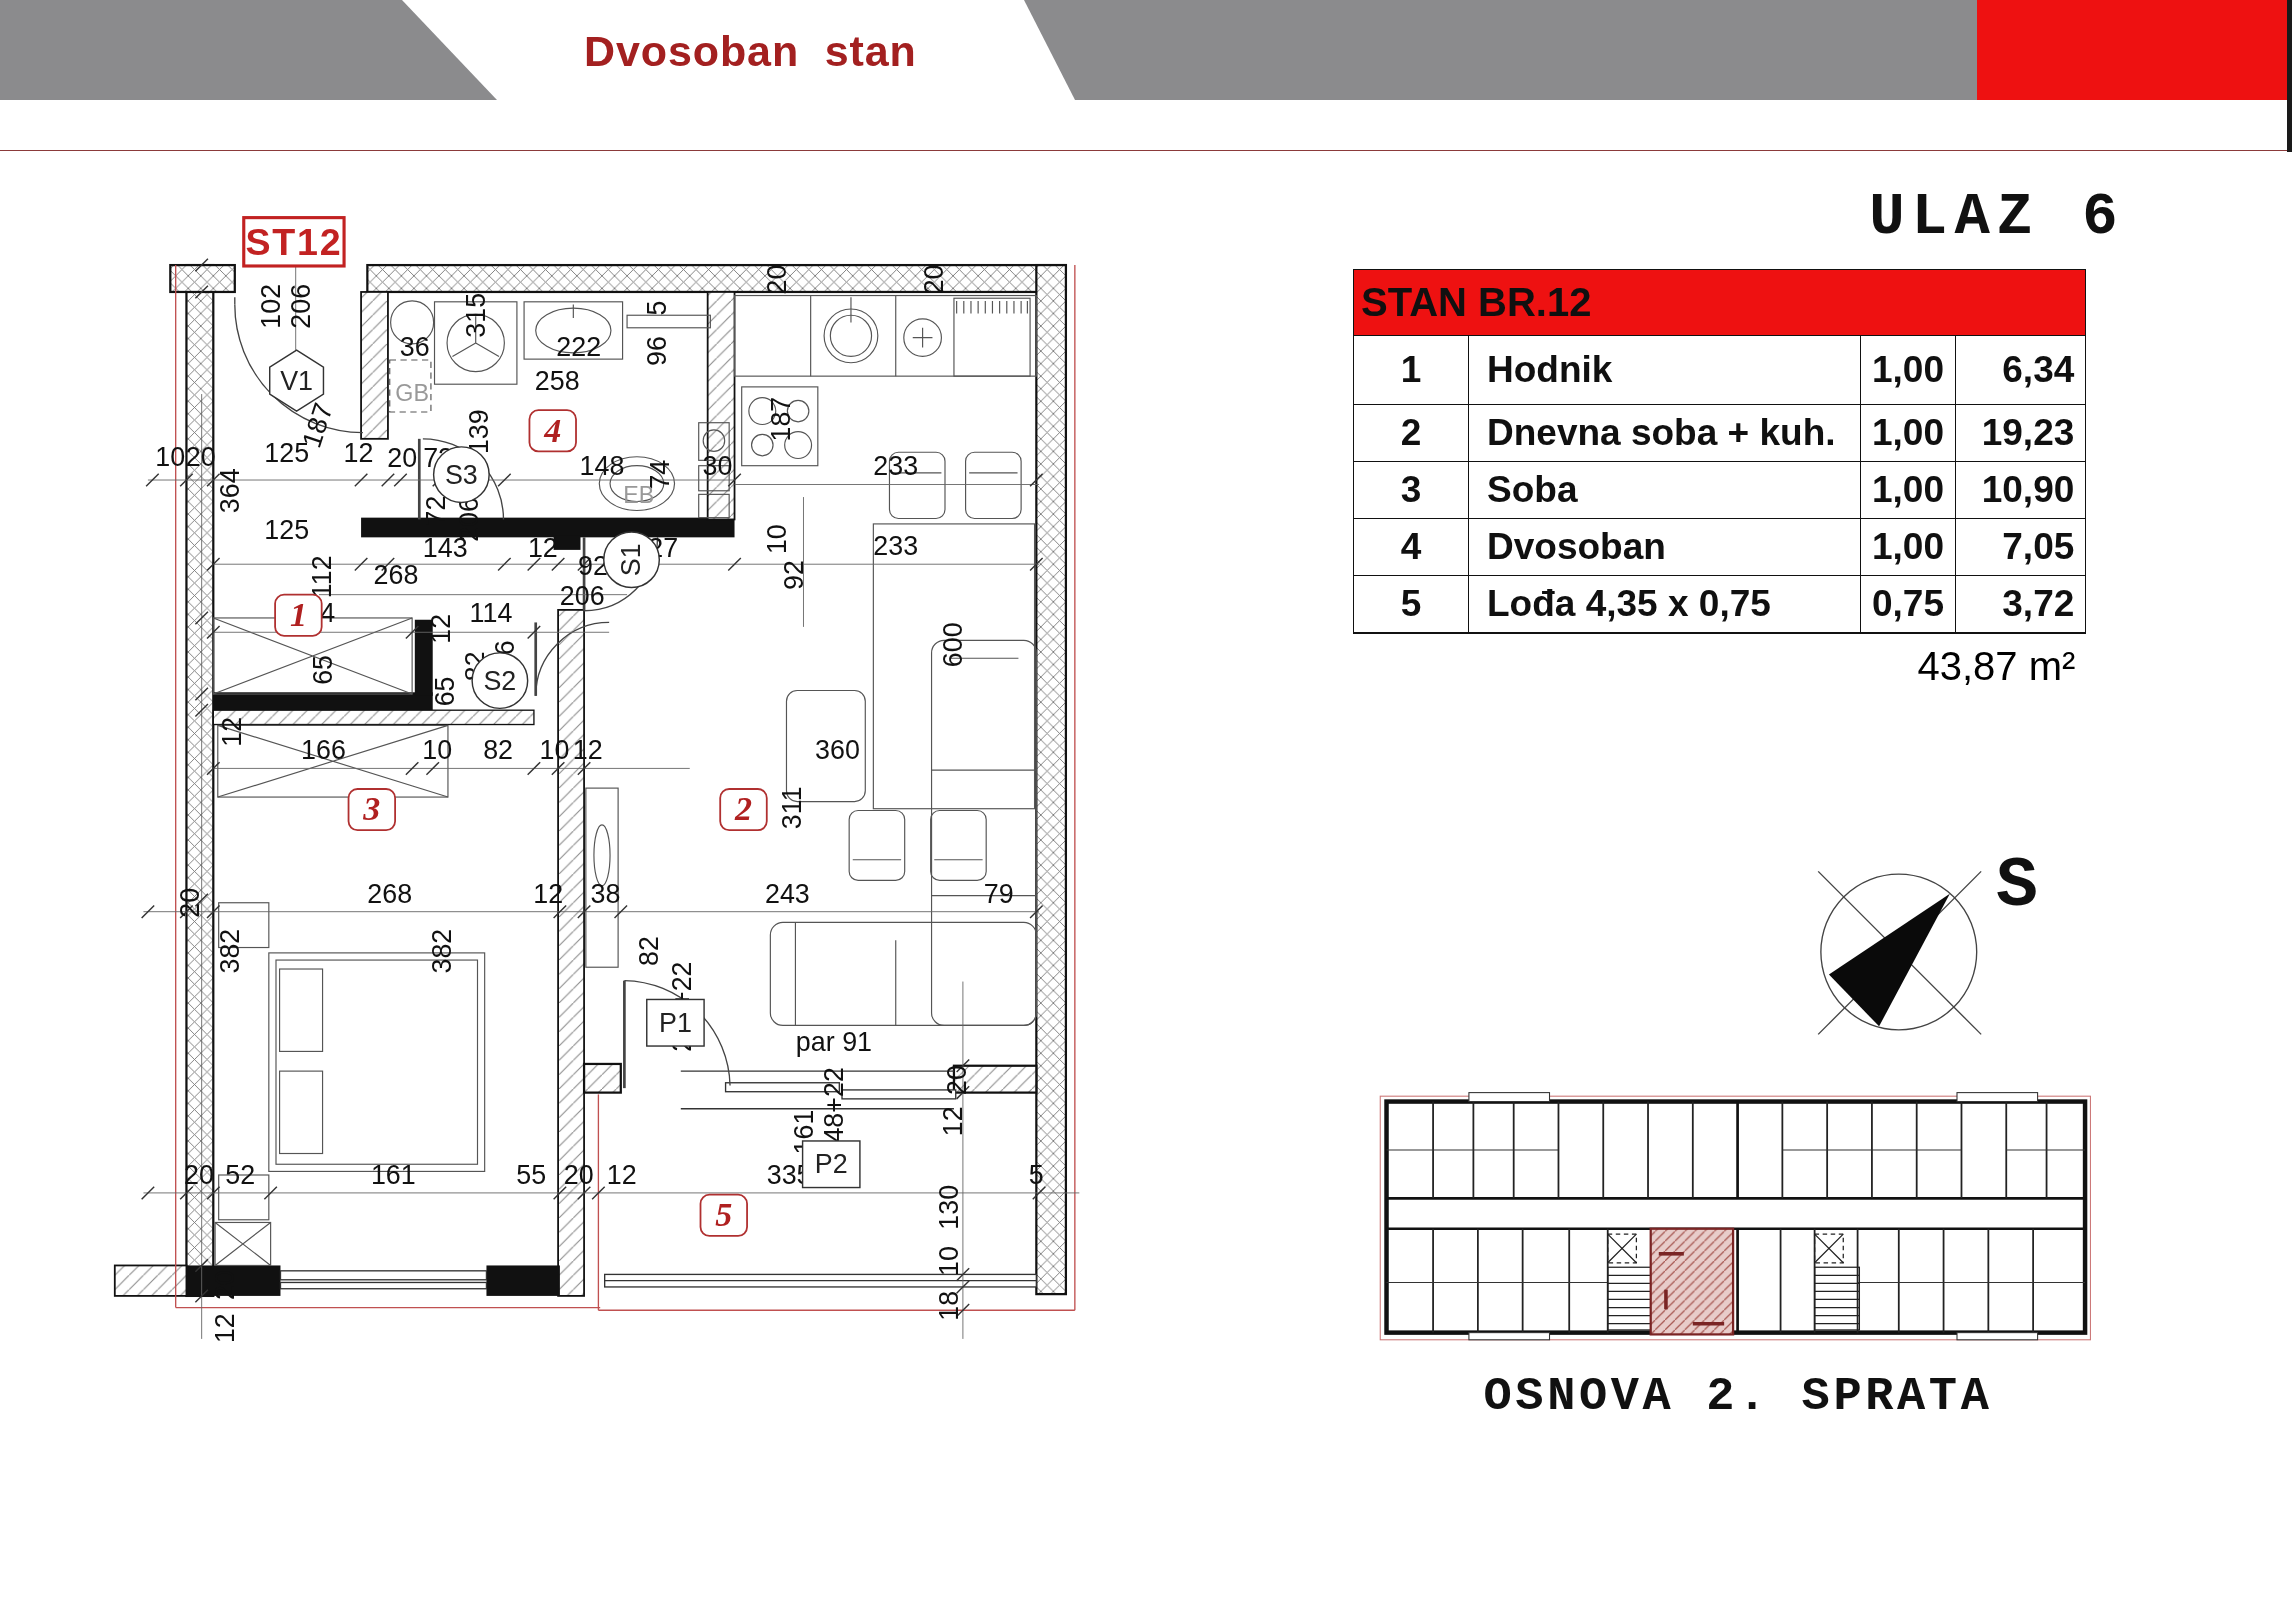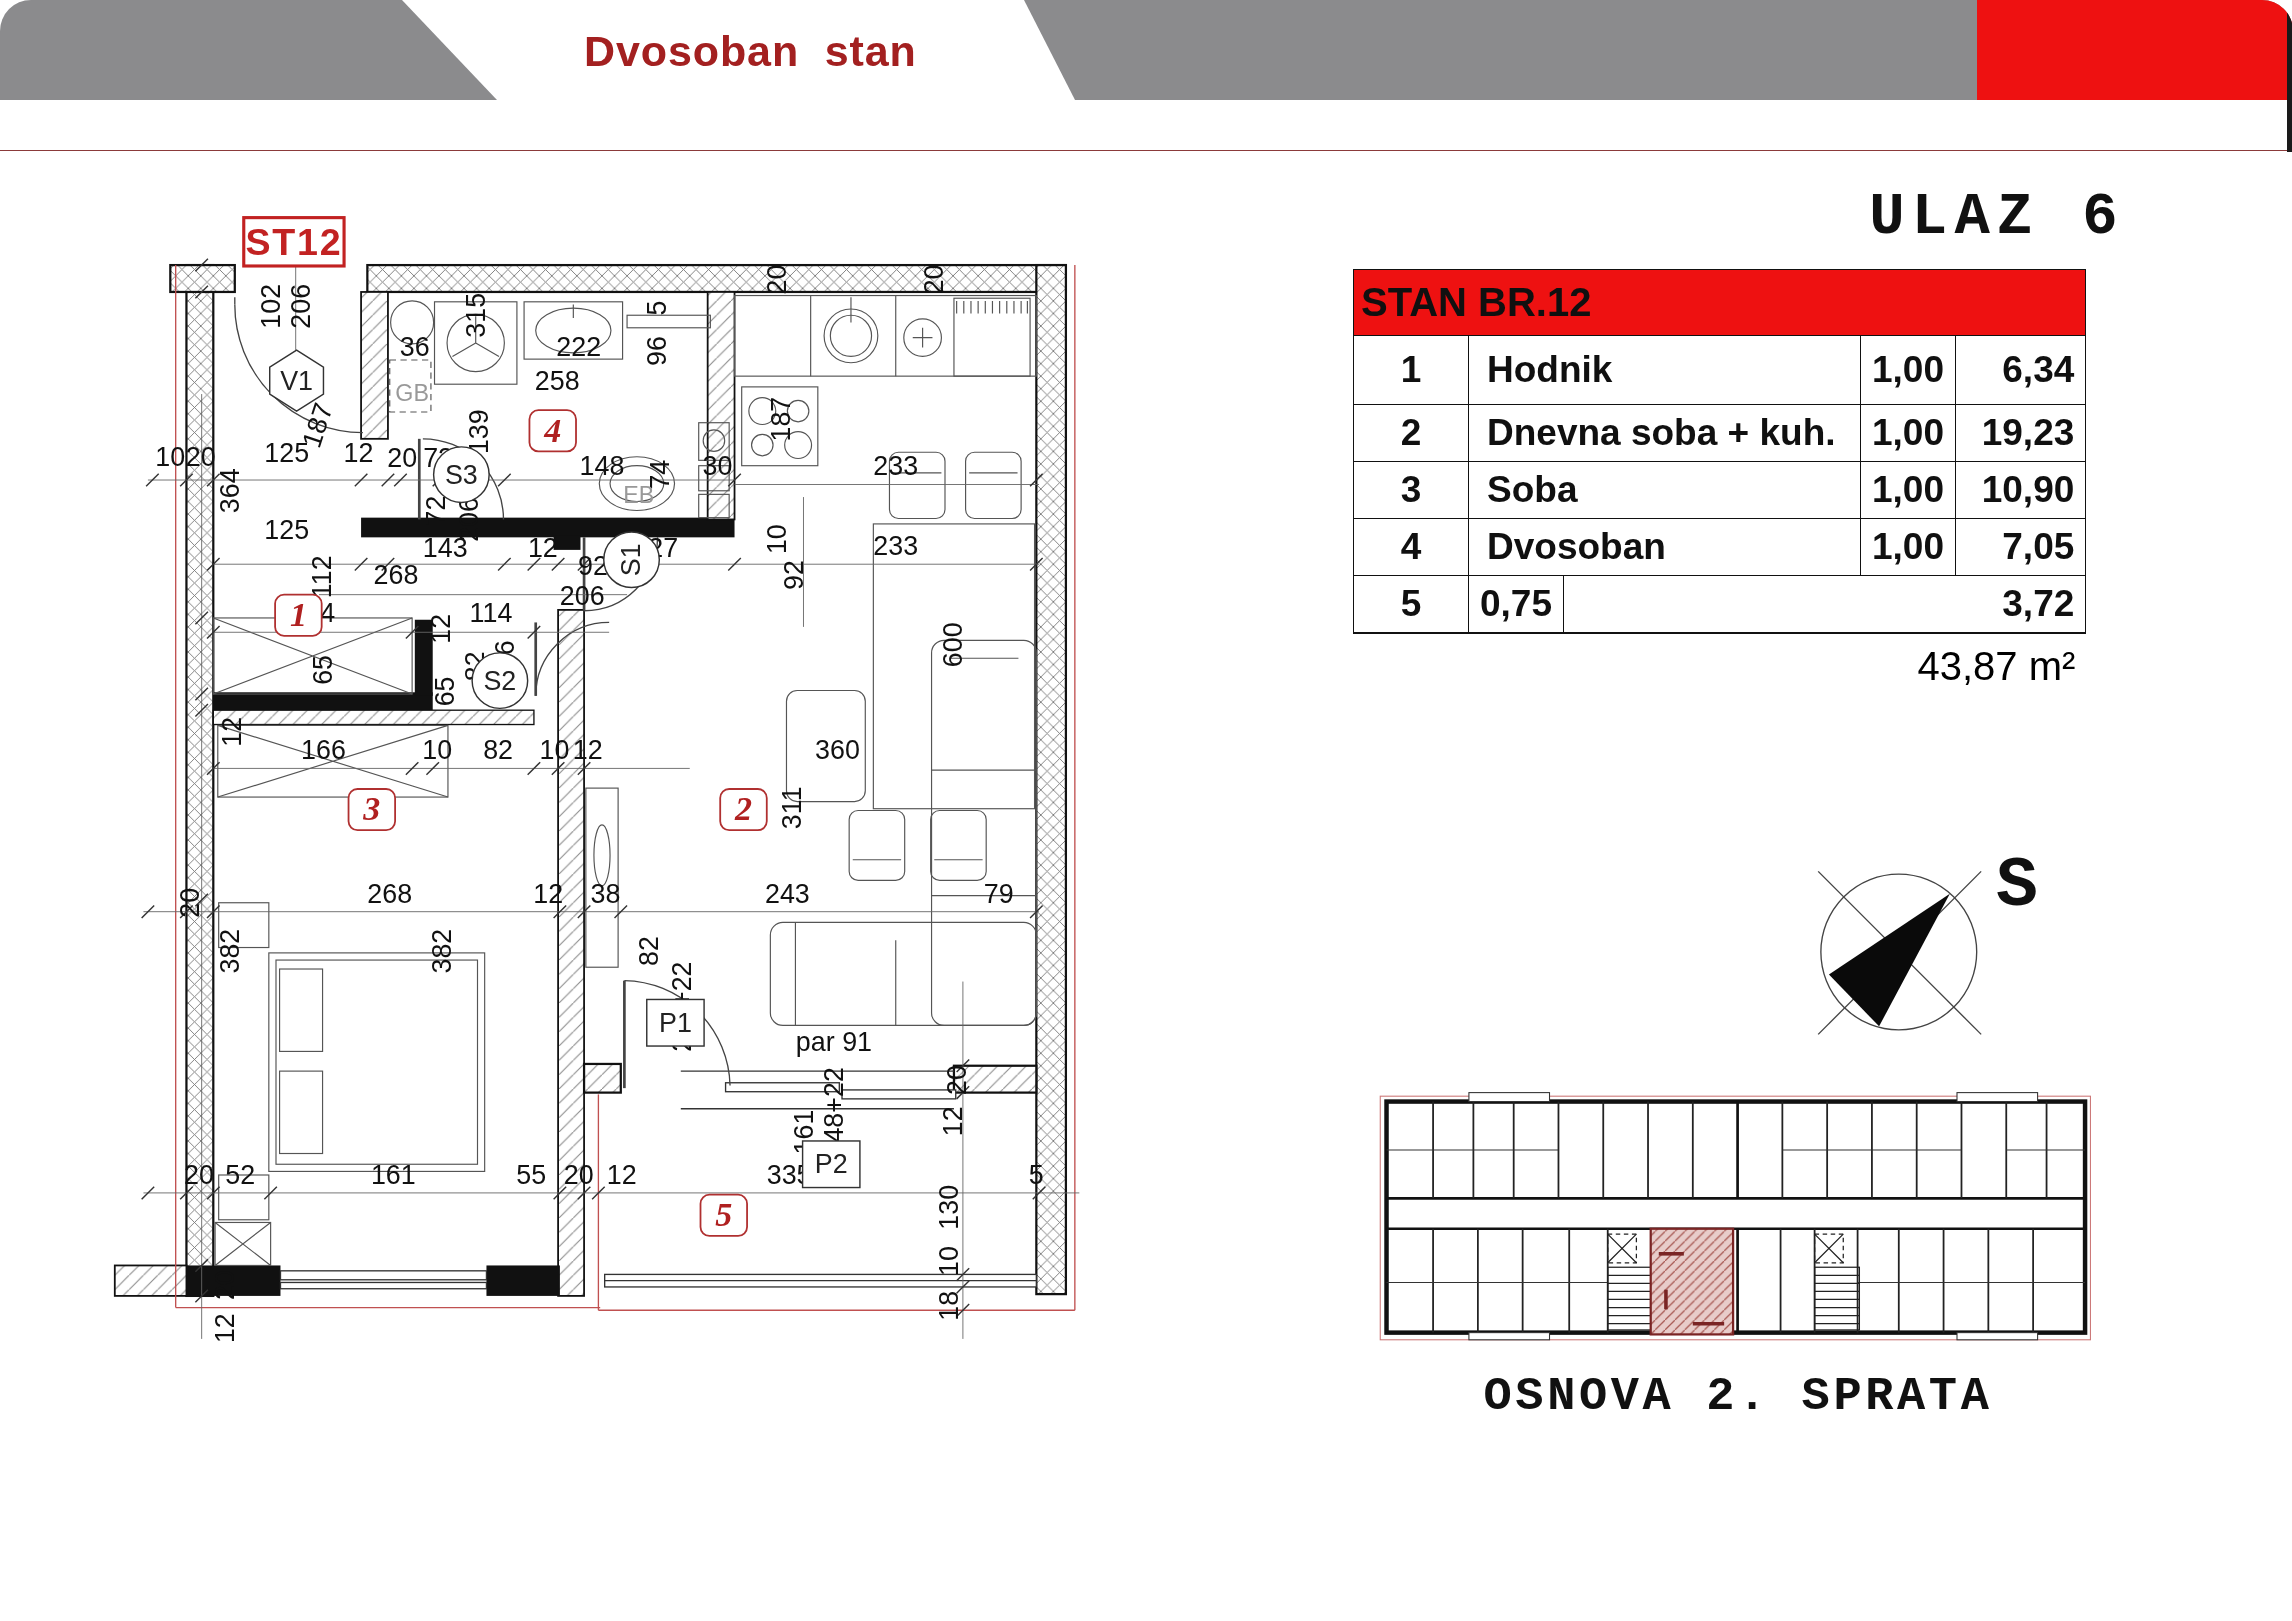--- a/index.html
+++ b/index.html
@@ -1,17 +1,17 @@
 <!DOCTYPE html>
 <html style="font-size:14.3px"><head>
 <meta charset="utf-8">
 <style>
   html,body{margin:0;padding:0;background:#fff;}
   #page{position:relative;width:2293px;height:1621px;background:#fff;overflow:hidden;
-        font-family:"Liberation Sans",sans-serif;border-radius:31px;}
+        font-family:"Liberation Sans",sans-serif;}
   
   #hdr{position:absolute;left:0;top:0;width:2293px;height:100px;background:#8b8b8d;}
   #hdr-gap{position:absolute;left:0;top:0;width:2293px;height:100px;background:#fff;
            clip-path:polygon(402px 0,1024px 0,1075px 100px,497px 100px);}
   #hdr-red{position:absolute;left:1977px;top:0;width:316px;height:100px;background:#ee1111;}
   #page-title{position:absolute;left:584px;top:27px;font-size:43px;font-weight:bold;
               color:#a32020;letter-spacing:0.9px;white-space:pre;}
   #hdr-rule{position:absolute;left:0;top:150px;width:2293px;height:0;
             border-top:1.8px solid #8b3a3a;}
   #right-edge{position:absolute;left:2287px;top:0;width:5.4px;height:152px;background:#1a1a1a;}
@@ -83,20 +83,21 @@
           <div class="c4">10,90</div>
         </div>
         <div class="trow rn">
           <div class="c1">4</div>
           <div class="c2">Dvosoban</div>
           <div class="c3">1,00</div>
           <div class="c4">7,05</div>
         </div>
         <div class="trow rn">
           <div class="c1">5</div>
+          <div class="c2">Lođa 4,35 x 0,75</div>
           <div class="c3">0,75</div>
           <div class="c4">3,72</div>
         </div>
       </div>
     <div id="tbl-total">43,87 m²</div>
   </div>
 
   <svg id="draw" width="2293" height="1621" viewBox="0 0 2560 1810">
     <defs>
       <pattern id="xh" width="14" height="14" patternUnits="userSpaceOnUse">

